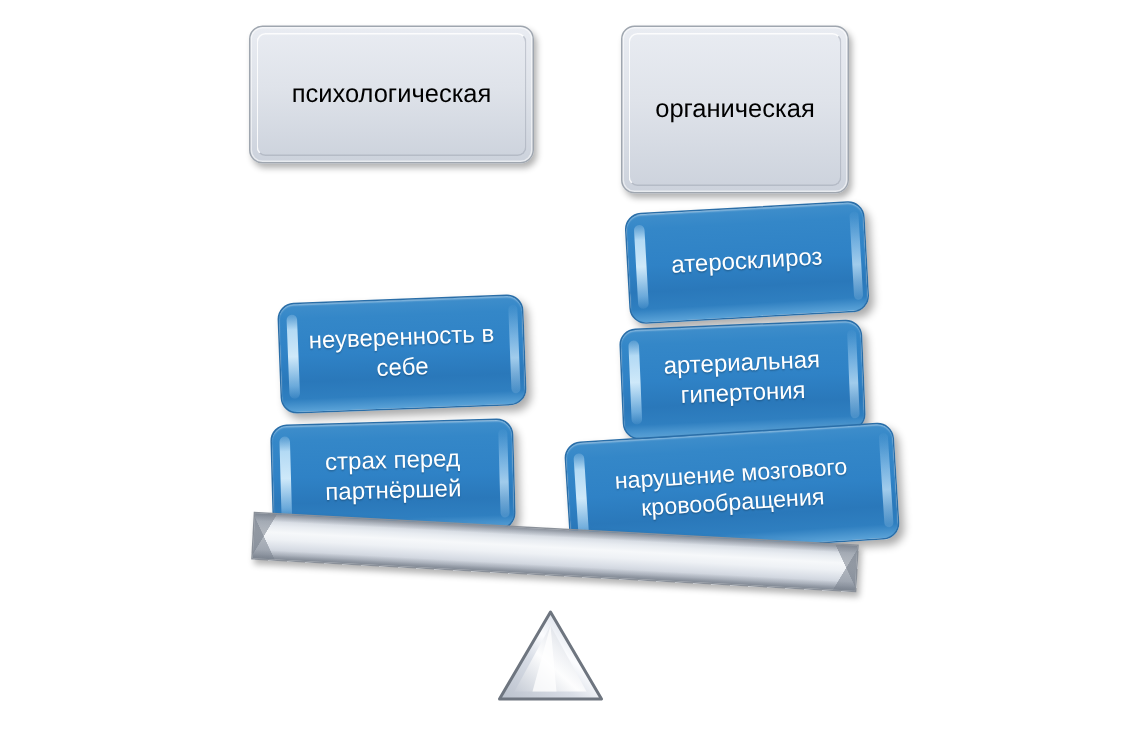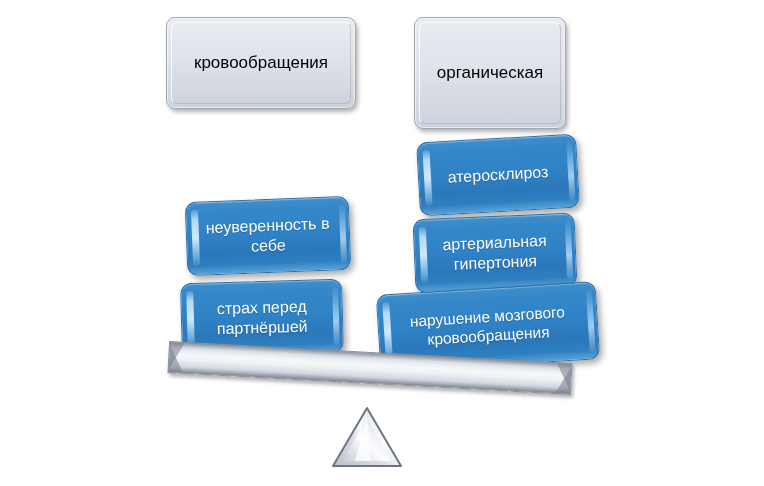--- a/index.html
+++ b/index.html
@@ -217,21 +217,21 @@
     height: 64px;
   }
   #fulcrum svg { display: block; }
 </style>
 </head>
 <body>
 
 <div id="stage">
 
   <div class="gray-box" id="gray-psych">
-    <span class="lbl">кровообращения</span>
+    <span class="lbl">психологическая</span>
   </div>
 
   <div class="gray-box" id="gray-organ">
     <span class="lbl">органическая</span>
   </div>
 
   <div class="blue-box" id="blue-atherosclerosis">
     <span class="lbl">атеросклироз</span>
   </div>
 

